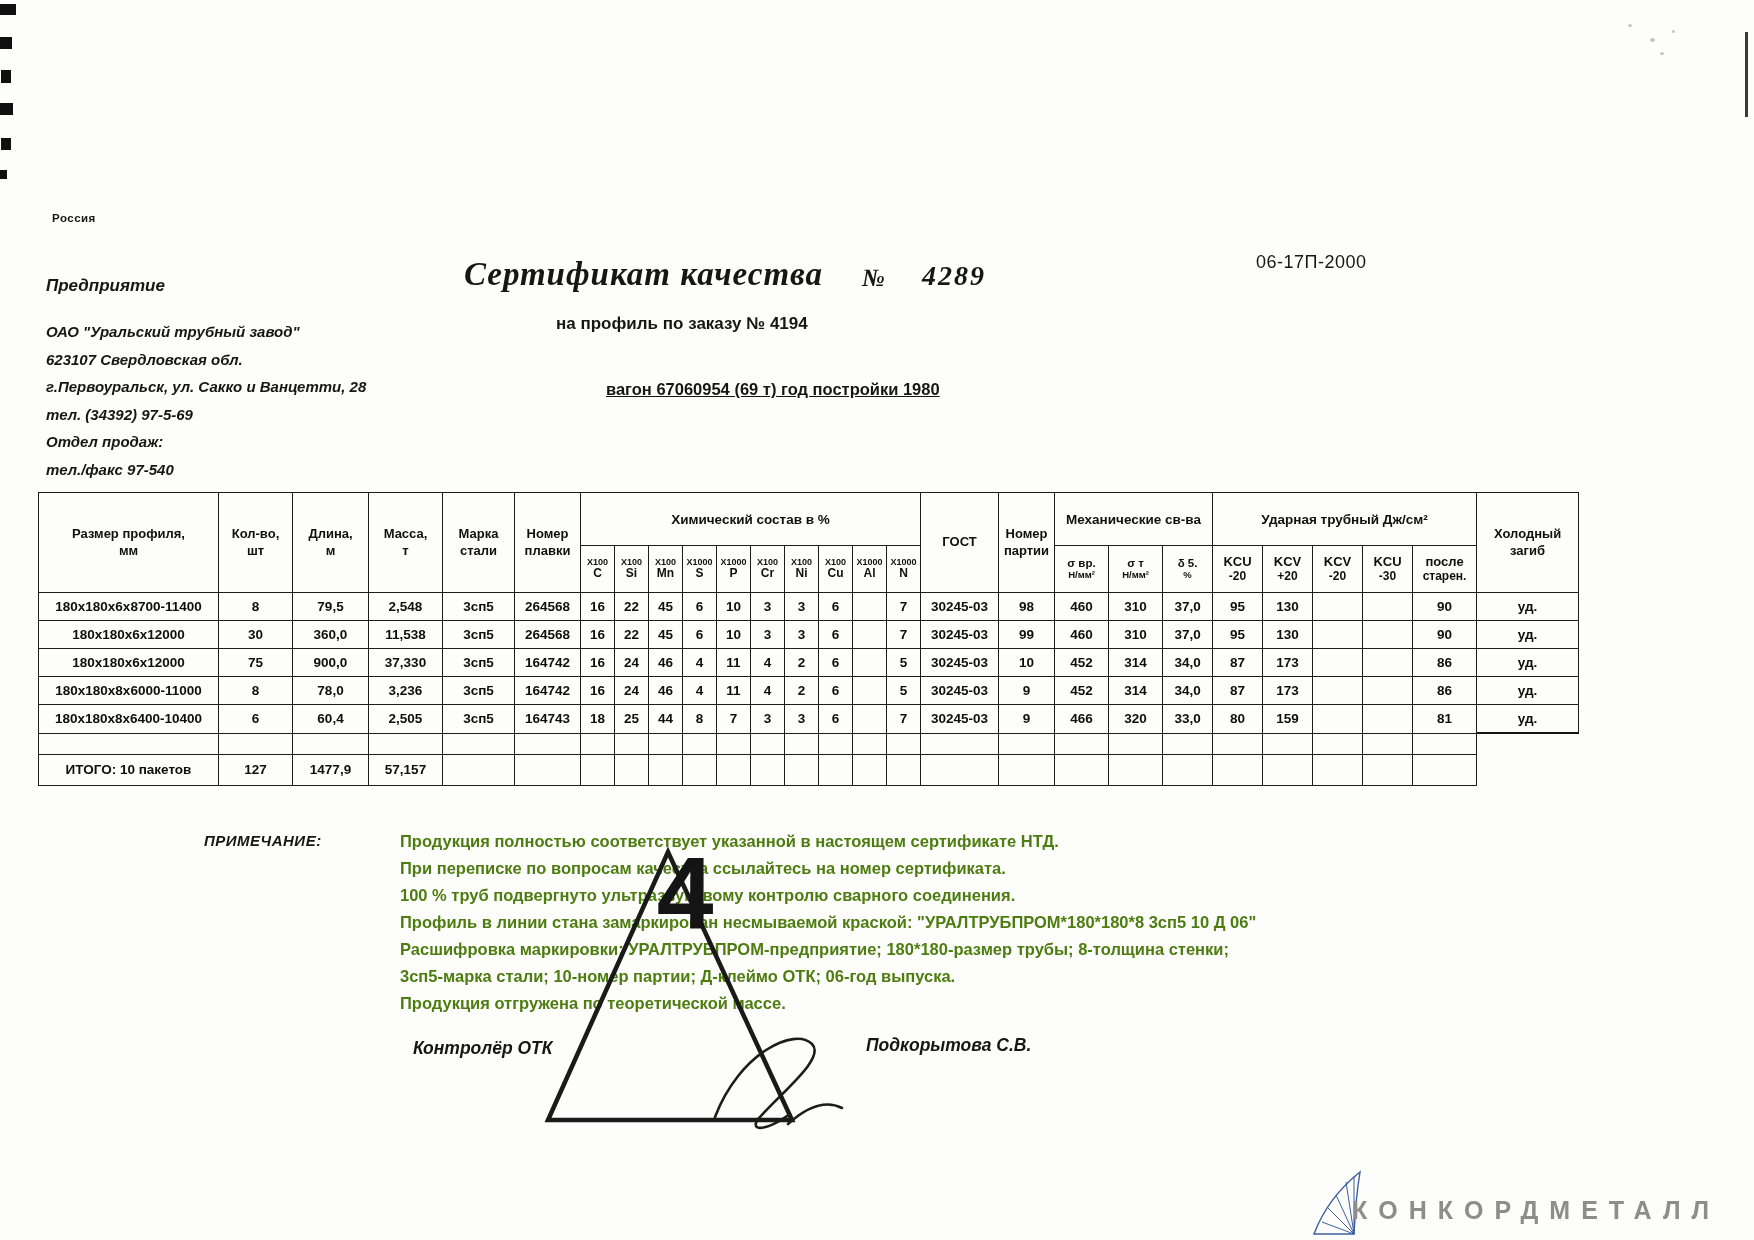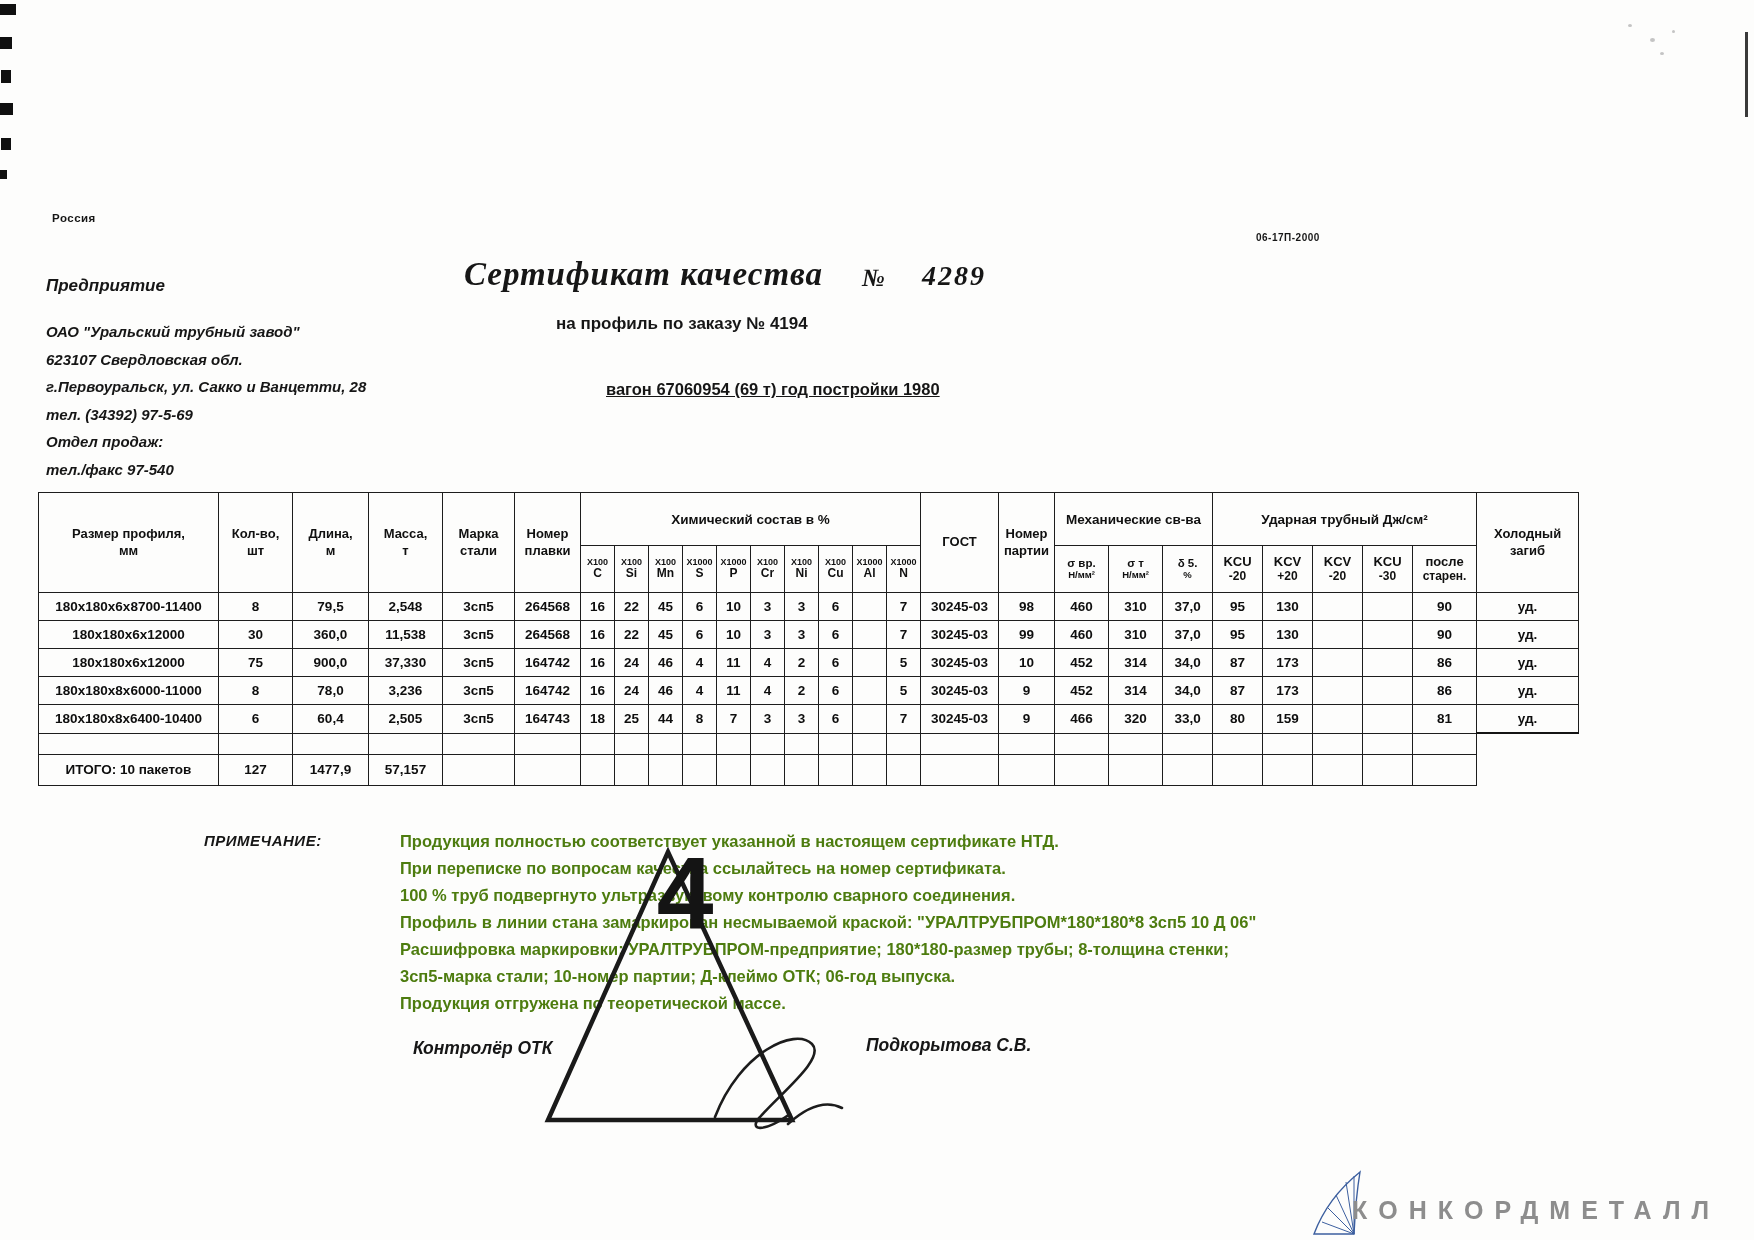--- a/index.html
+++ b/index.html
@@ -7,21 +7,21 @@
         font-family:"Liberation Sans",sans-serif;color:#161616;}
   .abs{position:absolute;}
   .it{font-style:italic;margin-top:48px;}
   .scan-mark{position:absolute;background:#101010;}
   .speck{position:absolute;background:#c4c4c4;border-radius:50%;}
 
   
   .country{left:52px;top:212px;font-size:11.5px;font-weight:bold;letter-spacing:.5px;}
   .company-label{left:46px;top:228px;font-size:17px;font-weight:600;}
   .company-block{left:46px;top:270px;font-size:15px;font-weight:600;line-height:27.5px;}
-  .ref-code{left:1256px;top:232px;font-size:10px;font-weight:bold;letter-spacing:.5px;}
+  .ref-code{left:1256px;top:252px;font-size:18px;font-weight:normal;letter-spacing:.5px;}
 
   .title-row{left:464px;top:256px;width:600px;font-family:"Liberation Serif",serif;
              font-style:italic;font-weight:bold;}
   .title-main{font-size:33px;letter-spacing:1px;text-align:center;}
   .title-no{position:absolute;left:398px;top:8px;font-size:25px;}
   .title-num{position:absolute;left:458px;top:4px;font-size:28px;letter-spacing:2px;}
   .subtitle{left:556px;top:314px;font-size:17px;font-weight:bold;}
   .wagon{left:606px;top:380px;font-size:16.5px;font-weight:600;text-decoration:underline;}
 
   

